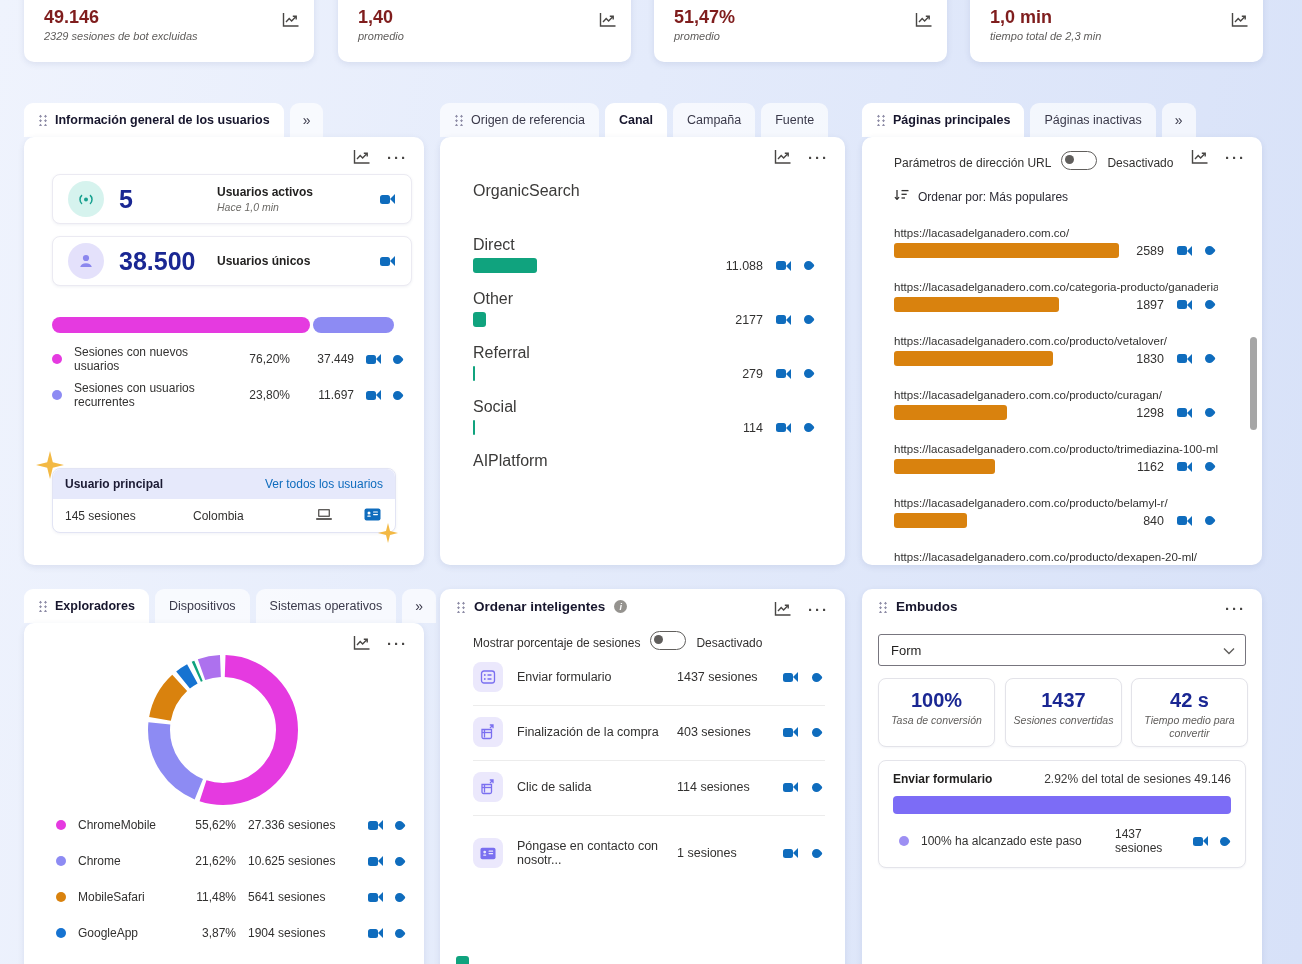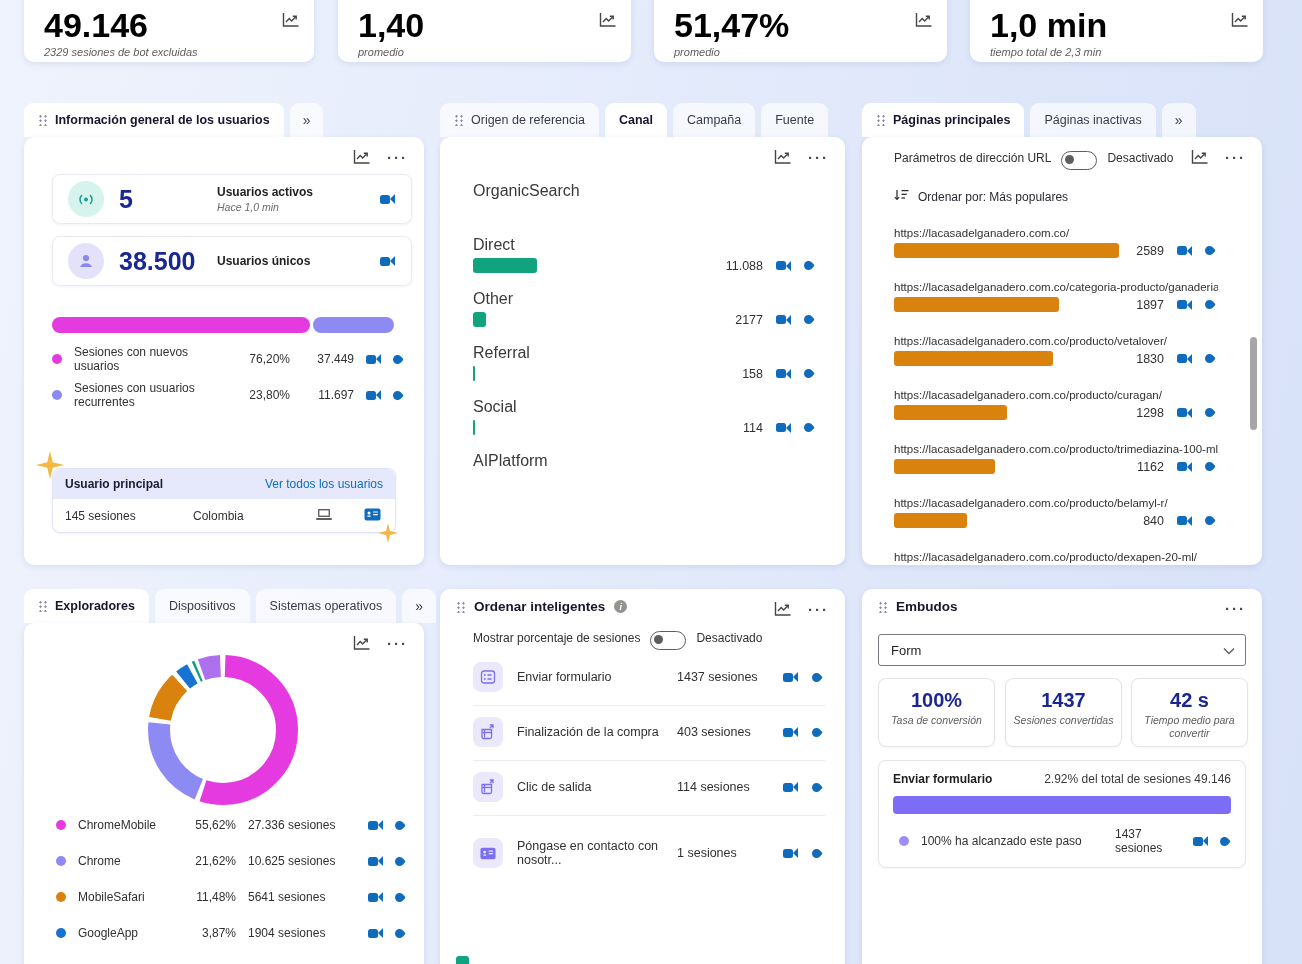--- a/index.html
+++ b/index.html
@@ -6,21 +6,21 @@
   .screen{position:relative;width:1302px;height:964px;overflow:hidden;
     font-family:"Liberation Sans",sans-serif;color:#323130;
     background:linear-gradient(100deg,#eff3fd 0%,#e4ebfb 45%,#d7e1f8 100%)}
   .abs{position:absolute}
   .panel{position:absolute}
   .panel-body{position:absolute;left:0;right:0;top:34px;bottom:0;background:#fff;border-radius:10px;
     box-shadow:0 2px 6px rgba(40,55,120,.10)}
   .panel-body.noTabs{top:0}
   .kpi{position:absolute;top:-22px;height:84px;background:#fff;border-radius:10px;
     box-shadow:0 2px 6px rgba(40,55,120,.10)}
-  .kpi-num{margin:30px 0 0 20px;font-size:34px;font-weight:700;color:#000000;line-height:1}
+  .kpi-num{margin:30px 0 0 20px;font-size:18px;font-weight:700;color:#7f1d1d;line-height:1}
   .kpi-sub{margin:4px 0 0 20px;font-size:11px;font-style:italic;color:#5f5d5b}
   .tabs{display:flex;gap:6px;height:34px}
   .tab{display:flex;align-items:center;gap:8px;padding:16px 14px;background:rgba(255,255,255,.66);
     border-radius:9px 9px 0 0;font-size:12.5px;color:#3a394a;white-space:nowrap;cursor:pointer}
   .tab.active{background:#fff;font-weight:700;color:#17162d}
   .tab.expand{padding:0 13px;font-size:14px}
   .icon-row{position:absolute;top:12px;right:16px;display:flex;gap:16px;align-items:center}
   .more{font-size:15px;letter-spacing:2px;color:#484644;font-weight:700;line-height:1;cursor:pointer}
   svg.tr{display:block}
   .grip{width:9px;height:12px;flex:none;cursor:grab;
@@ -56,21 +56,21 @@
   .bar-row{position:absolute}
   .bar-label{font-size:16px;color:#3b3a39;margin-bottom:4px}
   .url-label{font-size:11.5px;color:#323130;margin-bottom:4px;white-space:nowrap;overflow:hidden}
   .bar-line{display:flex;align-items:center;gap:13px}
   .track{height:15px;flex:none}
   .bar{height:15px;border-radius:3px}
   .bar-val{text-align:right;font-size:12.5px;color:#323130;flex:none}
   .toggle{width:34px;height:17px;border:1px solid #605e5c;border-radius:10px;position:relative;background:#fff;
     flex:none;cursor:pointer}
   .toggle::after{content:"";position:absolute;left:3px;top:2.5px;width:9px;height:9px;border-radius:50%;background:#605e5c}
-  .toggle-row{display:flex;align-items:flex-start;gap:10px;font-size:12px;color:#323130}
+  .toggle-row{display:flex;align-items:flex-end;gap:10px;font-size:12px;color:#323130}
   .title-row{position:absolute;top:10px;left:16px;display:flex;align-items:center;gap:9px}
   .panel-title{font-size:13.5px;font-weight:700;color:#17162d}
   .info{width:13px;height:13px;border-radius:50%;background:#95938f;color:#fff;font-size:9px;font-weight:700;
     font-style:italic;display:flex;align-items:center;justify-content:center}
   .ev-row{position:absolute;left:33px;right:24px;height:44px;display:flex;align-items:center;gap:14px;font-size:12.5px}
   .ev-icon{width:30px;height:30px;border-radius:8px;background:#ebe8fc;display:flex;align-items:center;
     justify-content:center;flex:none}
   .ev-label{flex:1;color:#323130}
   .ev-sess{width:92px;flex:none}
   .divider{position:absolute;left:33px;right:20px;height:1px;background:#ececec}
@@ -324,21 +324,21 @@
           <span class="cam"></span>
           <span class="drop"></span>
         </div>
       </div>
       <div class="bar-row" style="left:33px;top:207px;right:28px">
         <div class="bar-label">Referral</div>
         <div class="bar-line">
           <div class="track" style="width:227px">
               <div class="bar" style="width: 0.9%; background: rgb(16, 163, 126);"></div>
             </div>
-          <span class="bar-val" style="width:50px">158</span>
+          <span class="bar-val" style="width:50px">279</span>
           <span class="cam"></span>
           <span class="drop"></span>
         </div>
       </div>
       <div class="bar-row" style="left:33px;top:261px;right:28px">
         <div class="bar-label">Social</div>
         <div class="bar-line">
           <div class="track" style="width:227px">
               <div class="bar" style="width: 0.9%; background: rgb(16, 163, 126);"></div>
             </div>

